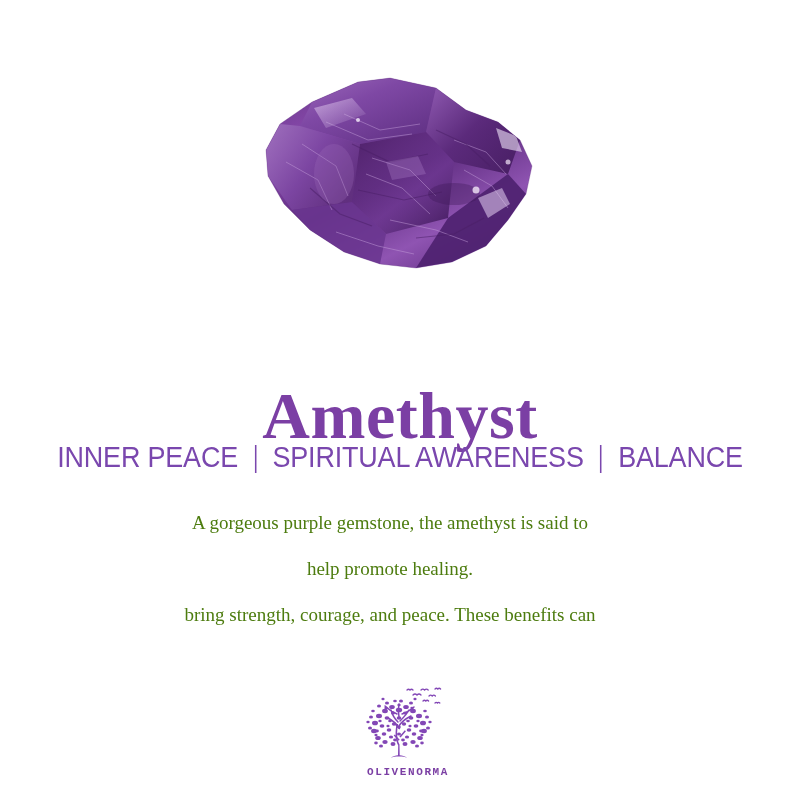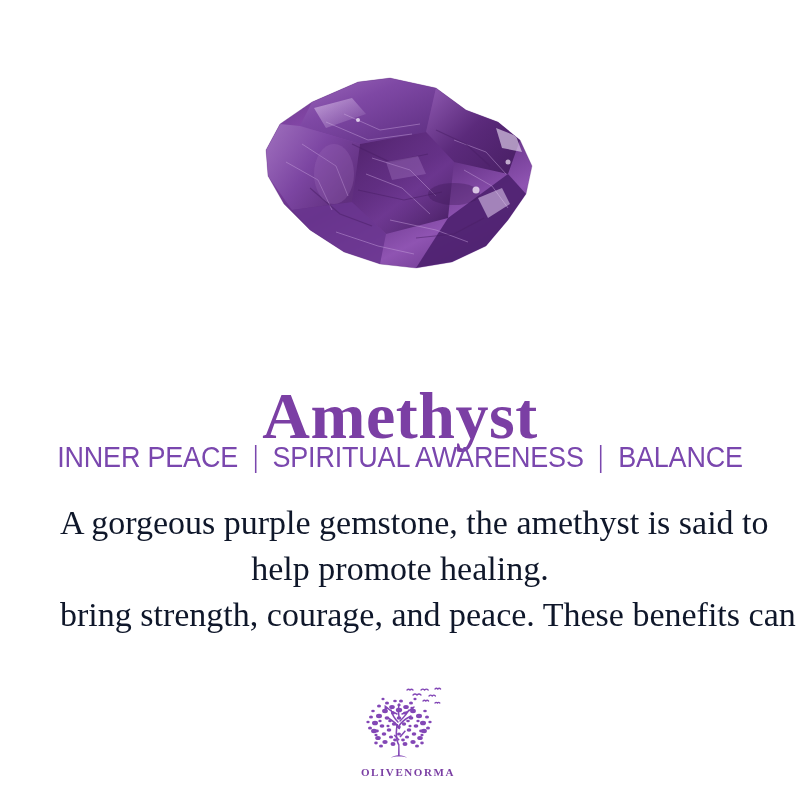--- a/index.html
+++ b/index.html
@@ -72,28 +72,28 @@
     display: inline-block;
     color: #7a47ae;
     padding: 0 7px;
     font-weight: 300;
     transform: scaleX(0.7);
   }
 
   
   .body-copy {
     position: absolute;
-    left: 60px;
+    left: 50px;
     top: 500px;
     width: 680px;
     text-align: center;
     font-family: "Liberation Serif", serif;
-    font-size: 34px;
+    font-size: 19px;
     line-height: 46px;
-    color: #0f172a;
+    color: #4d7c0f;
   }
   .body-copy .line {
     display: block;
     white-space: nowrap;
   }
 
   
   .brand {
     position: absolute;
     left: 0;
@@ -101,21 +101,21 @@
     width: 800px;
     text-align: center;
   }
   .brand-mark {
     display: block;
     margin: 0 auto;
   }
   .brand-name {
     display: block;
     margin-top: 2px;
-    font-family: Liberation Serif, serif;
+    font-family: Liberation Mono, monospace;
     font-size: 11px;
     font-weight: 700;
     letter-spacing: 1.6px;
     color: #7b3fa4;
     padding-left: 16px;
   }
 </style>
 </head>
 <body>
 

